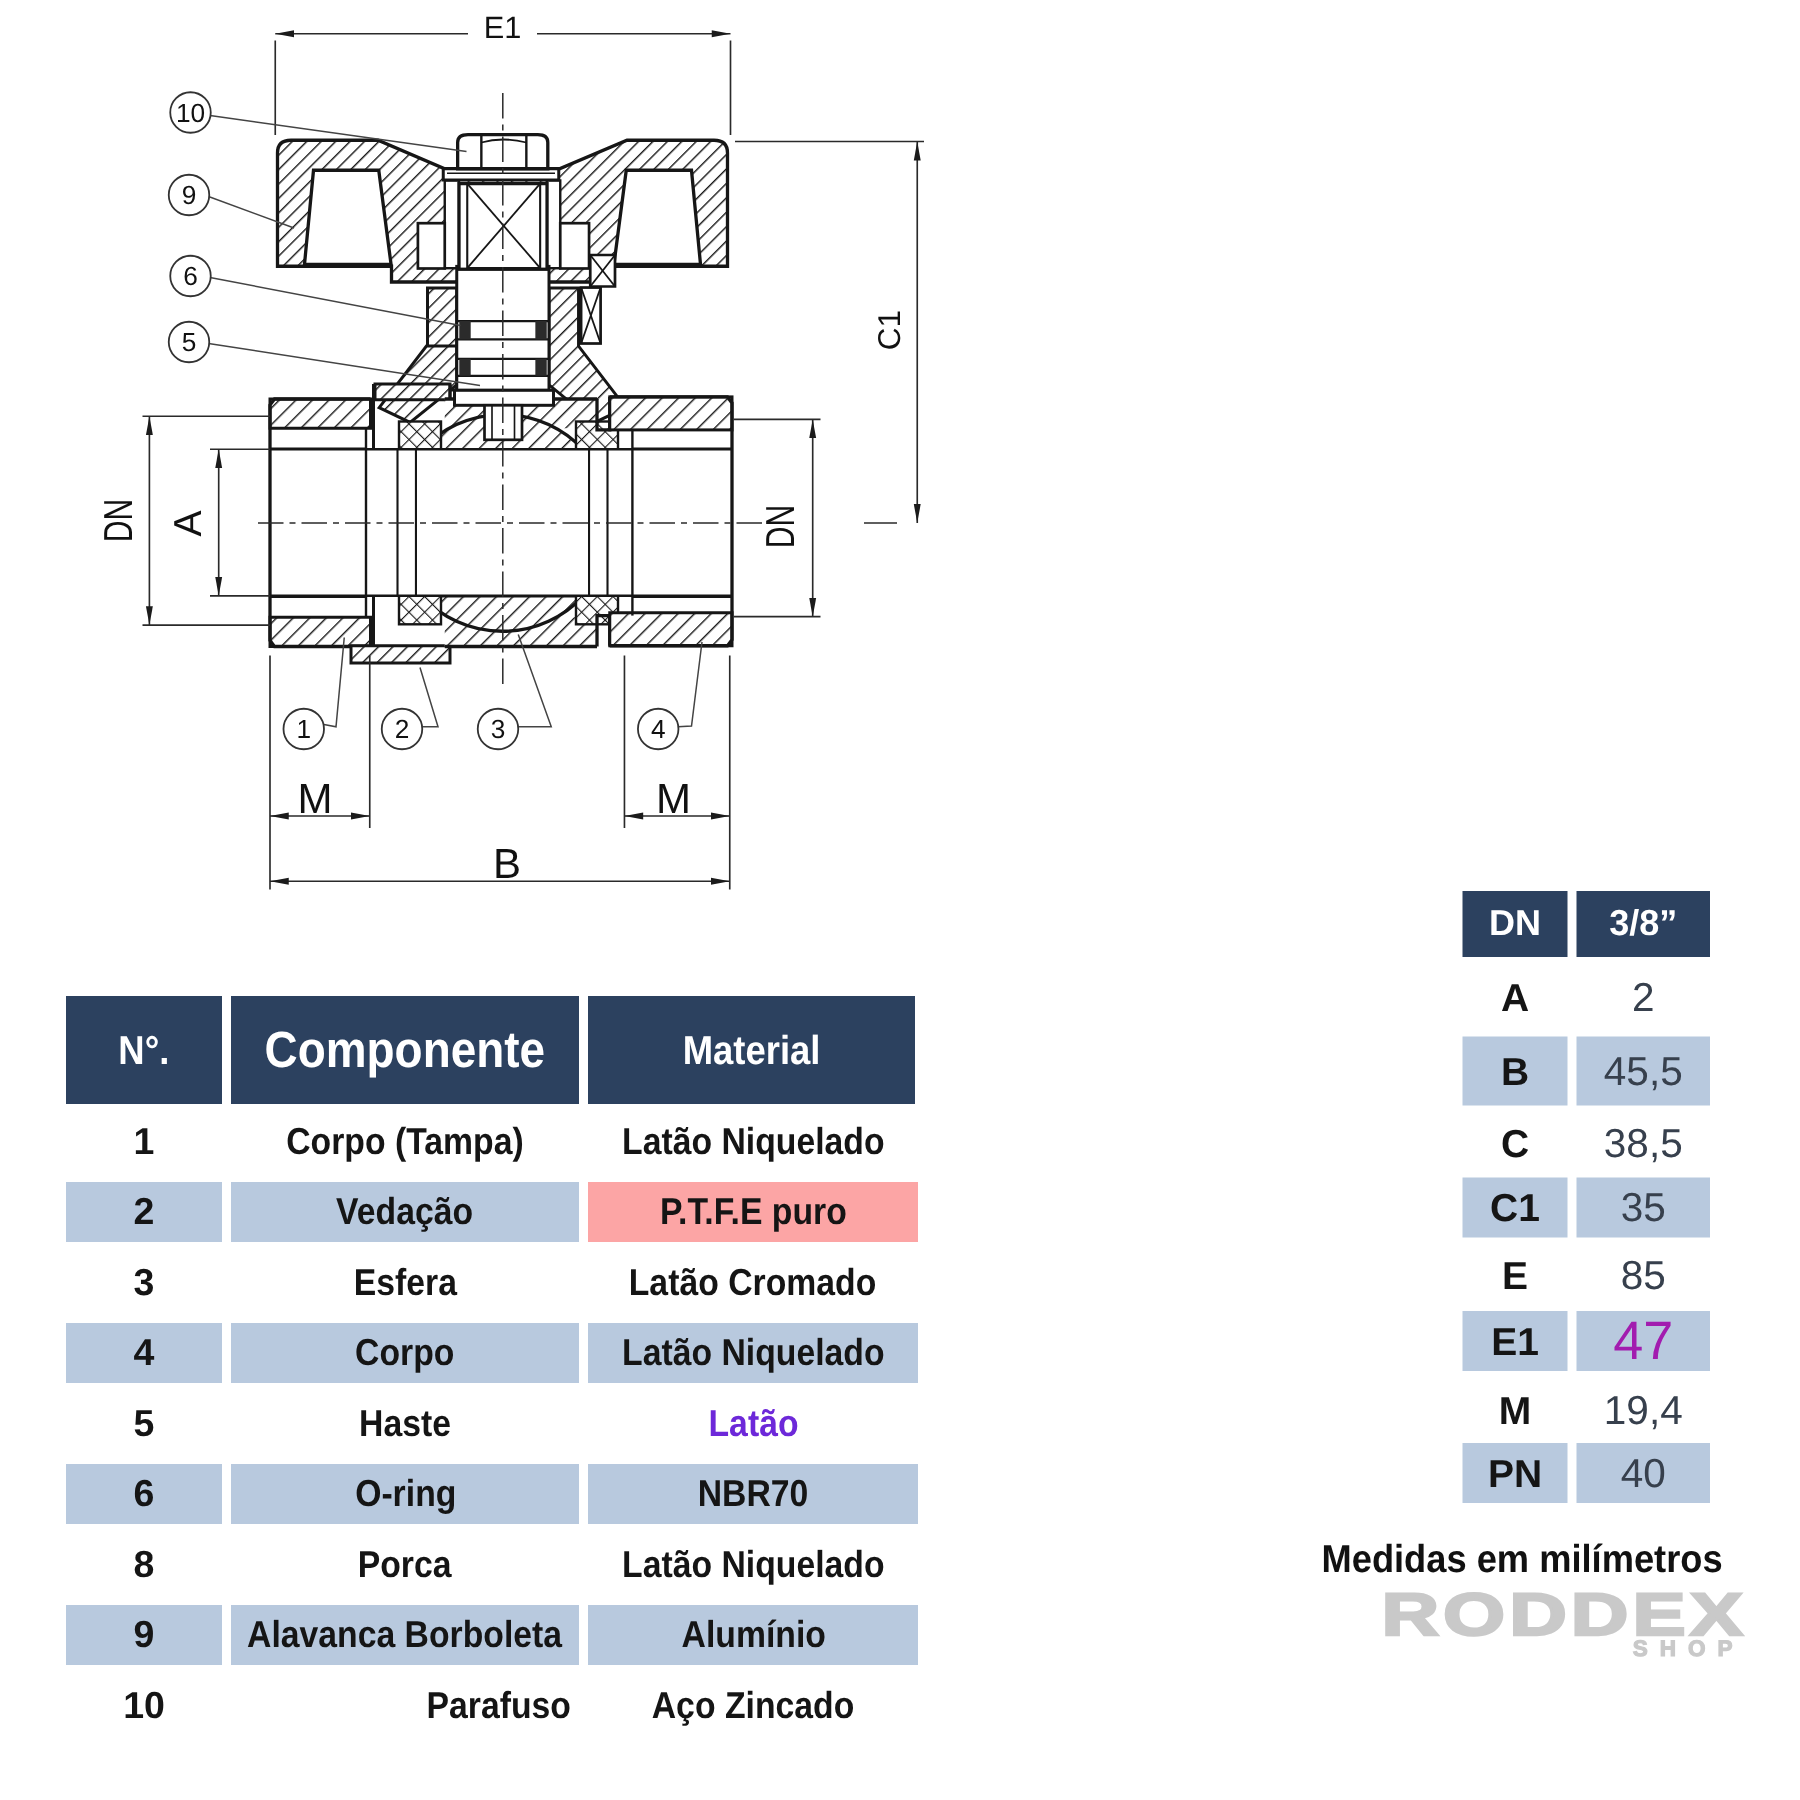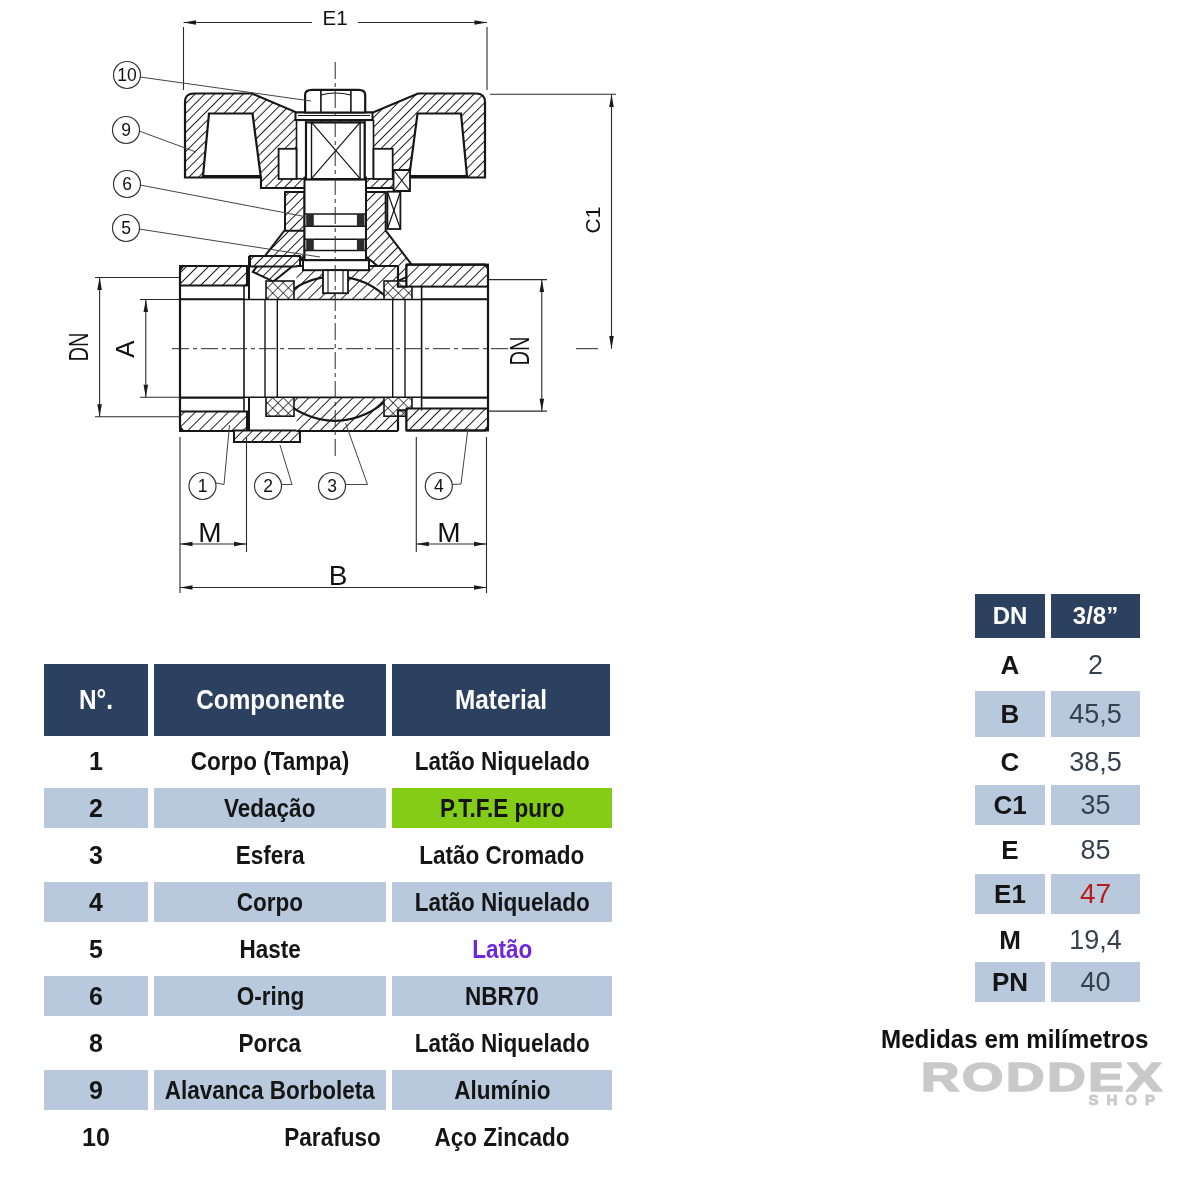--- a/index.html
+++ b/index.html
@@ -245,40 +245,40 @@
     <text x="268" y="492">2</text>
     <text x="332" y="492">3</text>
     <text x="438.8" y="492">4</text>
   </g>
   </g>
 </svg>
 
 <div class="abs cellc" style="left:44px;top:664px;width:104px;height:72px;background:#2c415f;color:#fff;font-size:27px;font-weight:bold;">
       <span style="transform:scaleX(0.9)">N°.</span>
     </div>
-<div class="abs cellc" style="left:154px;top:664px;width:232px;height:72px;background:#2c415f;color:#fff;font-size:27px;font-weight:bold;">
+<div class="abs cellc" style="left:154px;top:664px;width:232px;height:72px;background:#2c415f;color:#fff;font-size:34px;font-weight:bold;">
       <span style="transform:scaleX(0.9)">Componente</span>
     </div>
 <div class="abs cellc" style="left:392px;top:664px;width:218px;height:72px;background:#2c415f;color:#fff;font-size:27px;font-weight:bold;">
       <span style="transform:scaleX(0.9)">Material</span>
     </div>
 
 <div class="abs cellc" style="left:44px;top:741px;width:104px;height:40px;font-size:25px;font-weight:bold;color:#151515;">1</div>
 <div class="abs cellc" style="left:154px;top:741px;width:232px;height:40px;font-size:25px;font-weight:bold;color:#151515;">
       <span style="transform:scaleX(0.9)">Corpo (Tampa)</span>
     </div>
 <div class="abs cellc" style="left:392px;top:741px;width:220px;height:40px;font-size:25px;font-weight:bold;color:#151515;">
       <span style="transform:scaleX(0.9)">Latão Niquelado</span>
     </div>
 
 <div class="abs cellc" style="left:44px;top:788px;width:104px;height:40px;background:#b8c9de;font-size:25px;font-weight:bold;color:#151515;">2</div>
 <div class="abs cellc" style="left:154px;top:788px;width:232px;height:40px;background:#b8c9de;font-size:25px;font-weight:bold;color:#151515;">
       <span style="transform:scaleX(0.9)">Vedação</span>
     </div>
-<div class="abs cellc" style="left:392px;top:788px;width:220px;height:40px;background:#84cc16;font-size:25px;font-weight:bold;color:#151515;">
+<div class="abs cellc" style="left:392px;top:788px;width:220px;height:40px;background:#fca5a5;font-size:25px;font-weight:bold;color:#151515;">
       <span style="transform:scaleX(0.9)">P.T.F.E puro</span>
     </div>
 
 <div class="abs cellc" style="left:44px;top:835px;width:104px;height:40px;font-size:25px;font-weight:bold;color:#151515;">3</div>
 <div class="abs cellc" style="left:154px;top:835px;width:232px;height:40px;font-size:25px;font-weight:bold;color:#151515;">
       <span style="transform:scaleX(0.9)">Esfera</span>
     </div>
 <div class="abs cellc" style="left:392px;top:835px;width:220px;height:40px;font-size:25px;font-weight:bold;color:#151515;">
       <span style="transform:scaleX(0.9)">Latão Cromado</span>
     </div>
@@ -343,21 +343,21 @@
 <div class="abs cellc" style="left:975px;top:742px;width:70px;height:40px;font-size:26px;font-weight:bold;color:#151515;">C</div>
 <div class="abs cellc" style="left:1051px;top:742px;width:89px;height:40px;font-size:27px;color:#37404d;">38,5</div>
 
 <div class="abs cellc" style="left:975px;top:785px;width:70px;height:40px;background:#b8c9de;font-size:26px;font-weight:bold;color:#151515;">C1</div>
 <div class="abs cellc" style="left:1051px;top:785px;width:89px;height:40px;background:#b8c9de;font-size:27px;color:#37404d;">35</div>
 
 <div class="abs cellc" style="left:975px;top:830px;width:70px;height:40px;font-size:26px;font-weight:bold;color:#151515;">E</div>
 <div class="abs cellc" style="left:1051px;top:830px;width:89px;height:40px;font-size:27px;color:#37404d;">85</div>
 
 <div class="abs cellc" style="left:975px;top:874px;width:70px;height:40px;background:#b8c9de;font-size:26px;font-weight:bold;color:#151515;">E1</div>
-<div class="abs cellc" style="left:1051px;top:874px;width:89px;height:40px;background:#b8c9de;font-size:28px;color:#b91c1c;">47</div>
+<div class="abs cellc" style="left:1051px;top:874px;width:89px;height:40px;background:#b8c9de;font-size:36px;color:#a21caf;">47</div>
 
 <div class="abs cellc" style="left:975px;top:920px;width:70px;height:40px;font-size:26px;font-weight:bold;color:#151515;">M</div>
 <div class="abs cellc" style="left:1051px;top:920px;width:89px;height:40px;font-size:27px;color:#37404d;">19,4</div>
 
 <div class="abs cellc" style="left:975px;top:962px;width:70px;height:40px;background:#b8c9de;font-size:26px;font-weight:bold;color:#151515;">PN</div>
 <div class="abs cellc" style="left:1051px;top:962px;width:89px;height:40px;background:#b8c9de;font-size:27px;color:#37404d;">40</div>
 
 <div class="abs" style="left:881px;top:1024px;width:330px;height:30px;font-size:26px;font-weight:bold;color:#111;white-space:nowrap;transform:scaleX(0.93);transform-origin:left;">Medidas em milímetros</div>
 
 <div class="abs" style="left:921px;top:1057px;width:234px;height:60px;color:#c9c9c9;">

